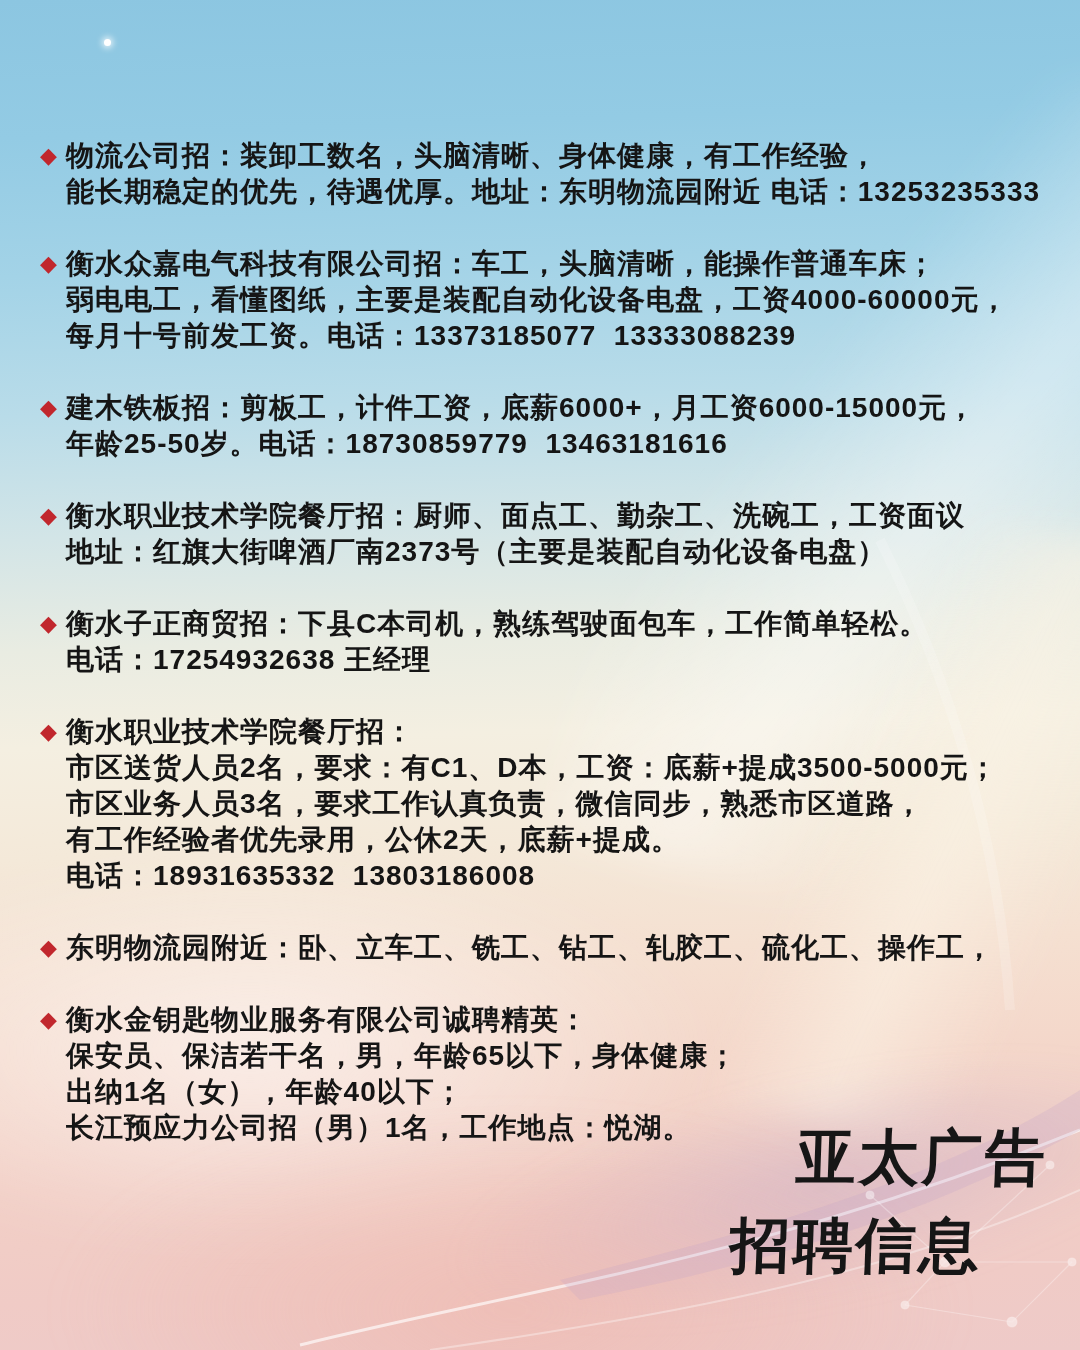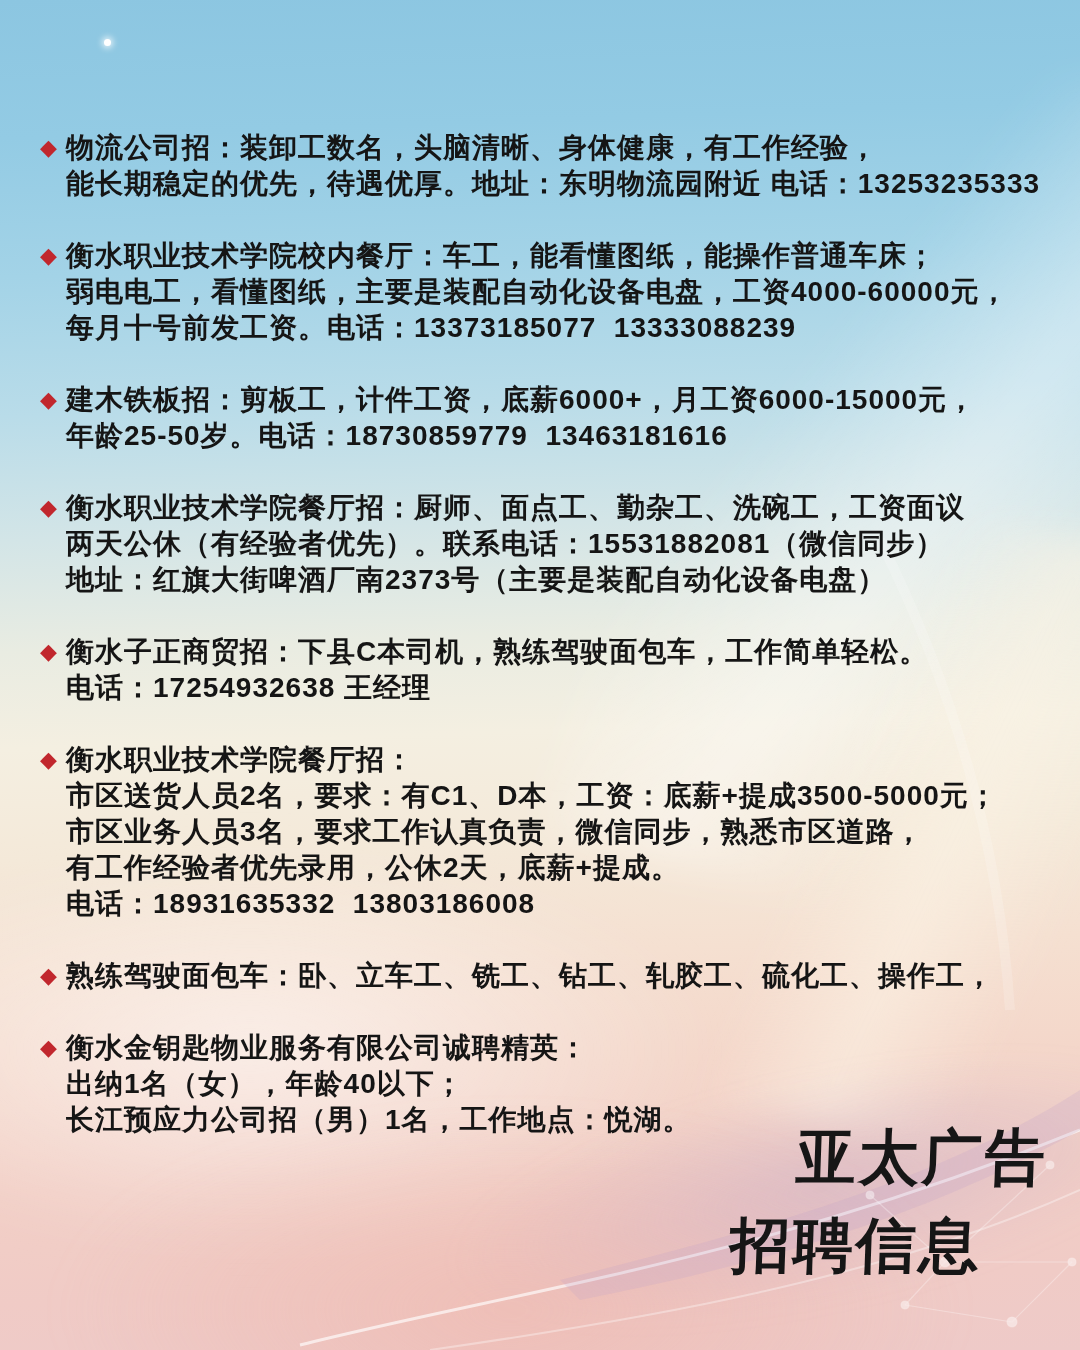--- a/index.html
+++ b/index.html
@@ -45,21 +45,21 @@
     filter:blur(22px);
   }
   .ribbon-svg{position:absolute;inset:0;}
   .sparkle-dot{
     position:absolute;left:104px;top:39px;width:7px;height:7px;border-radius:50%;
     background:#fff;box-shadow:0 0 6px 2px rgba(255,255,255,0.8);
   }
   
   .ads{position:absolute;left:0;right:0;top:122px;}
   .ad{
-    margin:8px 30px 36px 40px;padding-left:26px;
+    margin:16px 30px 36px 40px;padding-left:26px;
     color:var(--text-black);font-weight:700;
     font-size:28px;line-height:36px;letter-spacing:1px;
   }
   .ad .line{white-space:pre;}
   .ad .line-first{text-indent:-26px;}
   .bullet{
     display:inline-block;width:26px;text-indent:0;
     color:var(--bullet-red);font-size:22px;vertical-align:2px;letter-spacing:0;
   }
   
@@ -105,55 +105,55 @@
 <div class="sparkle-dot"></div>
 
 <div class="ads">
 
   <div class="ad">
     <div class="line line-first"><span class="bullet">◆</span><span>物流公司招：装卸工数名，头脑清晰、身体健康，有工作经验，</span></div>
     <div class="line">能长期稳定的优先，待遇优厚。地址：东明物流园附近 电话：13253235333</div>
   </div>
 
   <div class="ad">
-    <div class="line line-first"><span class="bullet">◆</span><span>衡水职业技术学院校内餐厅：车工，能看懂图纸，能操作普通车床；</span></div>
+    <div class="line line-first"><span class="bullet">◆</span><span>衡水众嘉电气科技有限公司招：车工，头脑清晰，能操作普通车床；</span></div>
     <div class="line">弱电电工，看懂图纸，主要是装配自动化设备电盘，工资4000-60000元，</div>
     <div class="line">每月十号前发工资。电话：13373185077  13333088239</div>
   </div>
 
   <div class="ad">
     <div class="line line-first"><span class="bullet">◆</span><span>建木铁板招：剪板工，计件工资，底薪6000+，月工资6000-15000元，</span></div>
     <div class="line">年龄25-50岁。电话：18730859779  13463181616</div>
   </div>
 
   <div class="ad">
     <div class="line line-first"><span class="bullet">◆</span><span>衡水职业技术学院餐厅招：厨师、面点工、勤杂工、洗碗工，工资面议</span></div>
-    <div class="line">两天公休（有经验者优先）。联系电话：15531882081（微信同步）</div>
     <div class="line">地址：红旗大街啤酒厂南2373号（主要是装配自动化设备电盘）</div>
   </div>
 
   <div class="ad">
     <div class="line line-first"><span class="bullet">◆</span><span>衡水子正商贸招：下县C本司机，熟练驾驶面包车，工作简单轻松。</span></div>
     <div class="line">电话：17254932638 王经理</div>
   </div>
 
   <div class="ad">
     <div class="line line-first"><span class="bullet">◆</span><span>衡水职业技术学院餐厅招：</span></div>
     <div class="line">市区送货人员2名，要求：有C1、D本，工资：底薪+提成3500-5000元；</div>
     <div class="line">市区业务人员3名，要求工作认真负责，微信同步，熟悉市区道路，</div>
     <div class="line">有工作经验者优先录用，公休2天，底薪+提成。</div>
     <div class="line">电话：18931635332  13803186008</div>
   </div>
 
   <div class="ad">
-    <div class="line line-first"><span class="bullet">◆</span><span>熟练驾驶面包车：卧、立车工、铣工、钻工、轧胶工、硫化工、操作工，</span></div>
+    <div class="line line-first"><span class="bullet">◆</span><span>东明物流园附近：卧、立车工、铣工、钻工、轧胶工、硫化工、操作工，</span></div>
   </div>
 
   <div class="ad">
     <div class="line line-first"><span class="bullet">◆</span><span>衡水金钥匙物业服务有限公司诚聘精英：</span></div>
+    <div class="line">保安员、保洁若干名，男，年龄65以下，身体健康；</div>
     <div class="line">出纳1名（女），年龄40以下；</div>
     <div class="line">长江预应力公司招（男）1名，工作地点：悦湖。</div>
   </div>
 
 </div>
 
 <div class="logo-line logo-line1">亚太广告</div>
 <div class="logo-line logo-line2">招聘信息</div>
 
 </body></html>

